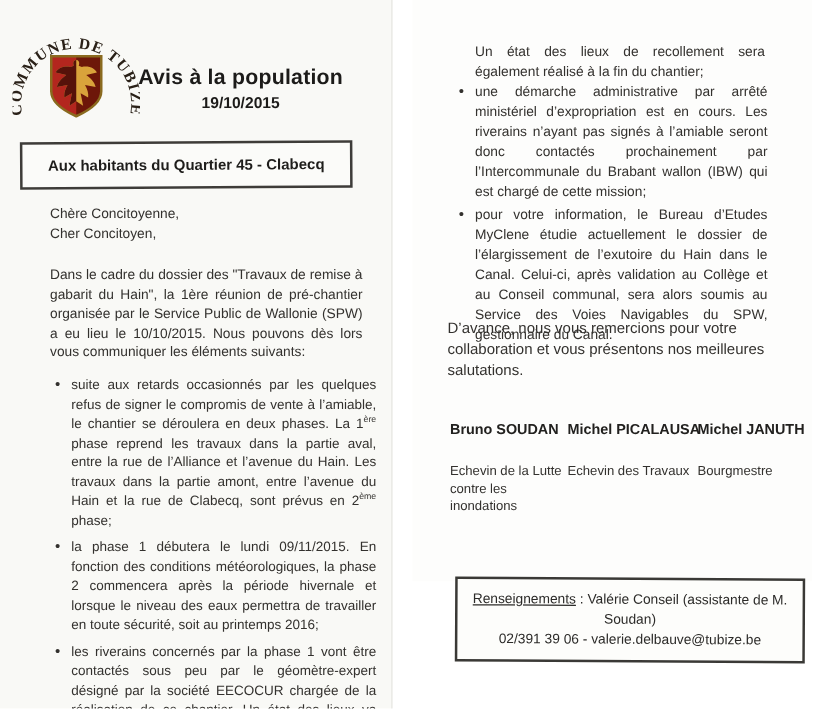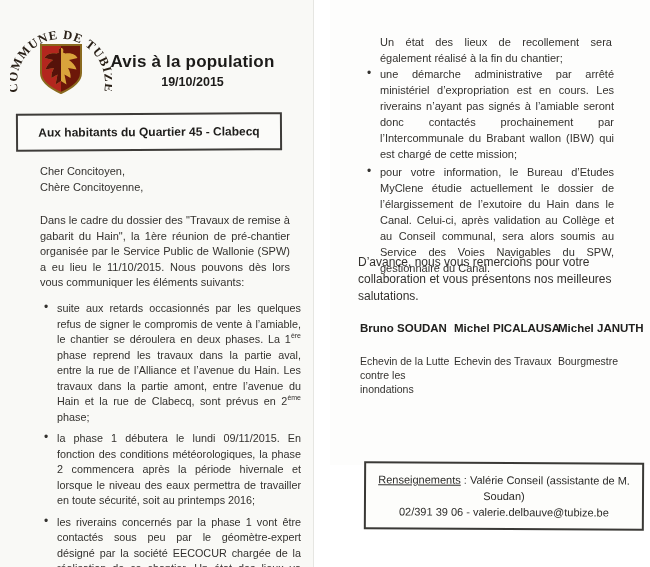--- a/index.html
+++ b/index.html
@@ -38,21 +38,21 @@
   
   .page-right{
     position:absolute;left:330px;top:0;width:320px;height:465px;
     background:#fdfdfc;
   }
   .continuation{position:absolute;left:50px;top:34px;width:232px;font-size:11px;line-height:16px;text-align:justify;}
   .right-bullets{position:absolute;left:50px;top:66px;width:234px;font-size:11px;line-height:16px;}
   .right-bullets li{margin-bottom:2px;}
   .closing{position:absolute;left:28px;top:254px;width:288px;margin:0;font-size:12px;line-height:17px;}
   .signatures{position:absolute;left:0;top:322px;width:320px;height:60px;}
-  .sig{position:absolute;top:0;}
+  .sig{position:absolute;top:16px;}
   .sig-1{left:30px;width:95px;}
   .sig-2{left:124px;width:100px;}
   .sig-3{left:228px;width:90px;}
   .sig-name{font-size:11.5px;font-weight:bold;color:#22211f;white-space:nowrap;}
   .sig-title{font-size:10.5px;line-height:14px;margin-top:20px;}
   .info-box{
     position:absolute;left:34px;top:462px;width:266px;
     border:2px solid #3a3936;background:#fdfdfb;
     padding:8px 5px;text-align:center;
     font-size:11px;line-height:16px;color:#2c2b29;
@@ -91,25 +91,25 @@
     </div>
 
     <div class="title-block">
       <div class="doc-title">Avis à la population</div>
       <div class="doc-date">19/10/2015</div>
     </div>
 
     <div class="banner">Aux habitants du Quartier 45 - Clabecq</div>
 
     <div class="greeting">
+      <div>Chère Concitoyenne,</div>
       <div>Cher Concitoyen,</div>
-      <div>Chère Concitoyenne,</div>
     </div>
 
-    <p class="intro">Dans le cadre du dossier des "Travaux de remise à gabarit du Hain", la 1ère réunion de pré-chantier organisée par le Service Public de Wallonie (SPW) a eu lieu le 11/10/2015. Nous pouvons dès lors vous communiquer les éléments suivants:</p>
+    <p class="intro">Dans le cadre du dossier des "Travaux de remise à gabarit du Hain", la 1ère réunion de pré-chantier organisée par le Service Public de Wallonie (SPW) a eu lieu le 10/10/2015. Nous pouvons dès lors vous communiquer les éléments suivants:</p>
 
     <ul class="bullets left-bullets">
       <li>
         <span>suite aux retards occasionnés par les quelques refus de signer le compromis de vente à l’amiable, le chantier se déroulera en deux phases. La 1</span><sup class="ord">ère</sup><span> phase reprend les travaux dans la partie aval, entre la rue de l’Alliance et l’avenue du Hain. Les travaux dans la partie amont, entre l’avenue du Hain et la rue de Clabecq, sont prévus en 2</span><sup class="ord">ème</sup><span> phase;</span>
       </li>
       <li>la phase 1 débutera le lundi 09/11/2015. En fonction des conditions météorologiques, la phase 2 commencera après la période hivernale et lorsque le niveau des eaux permettra de travailler en toute sécurité, soit au printemps 2016;</li>
       <li>les riverains concernés par la phase 1 vont être contactés sous peu par le géomètre-expert désigné par la société EECOCUR chargée de la réalisation de ce chantier. Un état des lieux va alors être établi.</li>
     </ul>
   </div>
 

